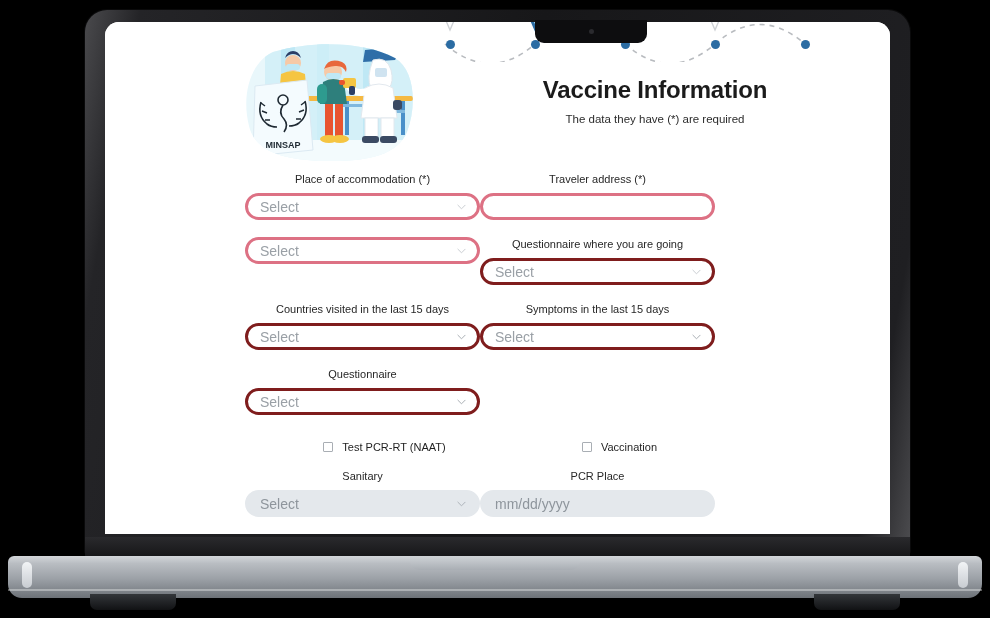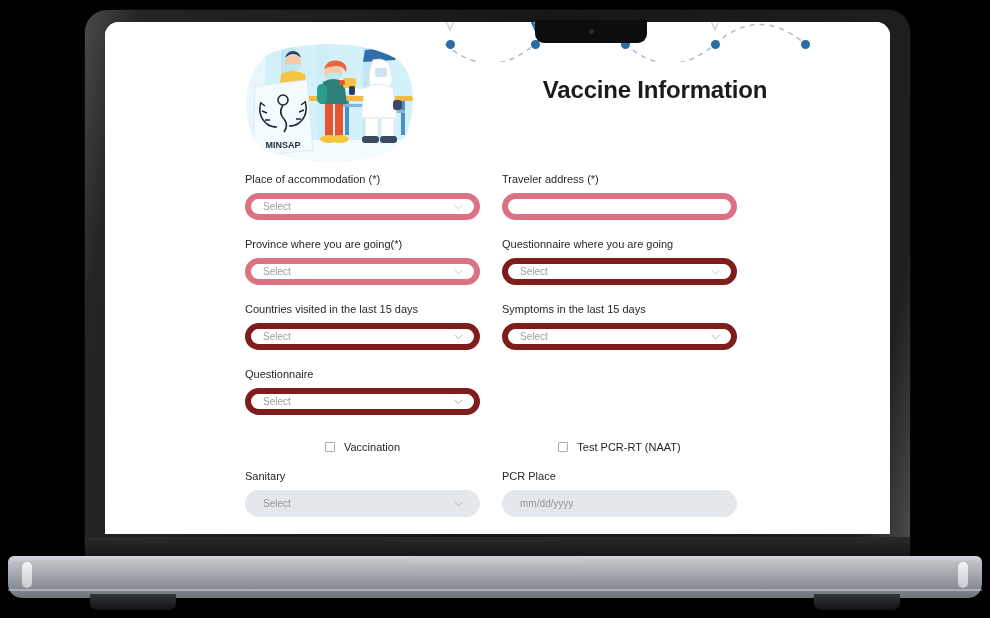--- a/index.html
+++ b/index.html
@@ -169,44 +169,44 @@
 
   
   .form {
     position: absolute;
     left: 0; top: 150px;
     width: 785px;
   }
   .row {
     position: relative;
     display: flex;
-    gap: 22px;
     padding: 0 112px 0 140px;
     margin-bottom: 17px;
+    text-align: center;
   }
   .col { width: 235px; }
 
   .field-label {
     font-size: 11px;
     color: #272727;
     margin-bottom: 7px;
     display: block;
     line-height: 14px;
   }
 
   .control {
     position: relative;
     height: 27px;
     border-radius: 14px;
     background: #ffffff;
-    border: 6px solid #7f1d1d;
+    border: 3px solid #7f1d1d;
     display: flex;
     align-items: center;
     padding: 0 12px;
-    font-size: 10px;
+    font-size: 14px;
     color: #9aa0a6;
   }
   .control.required {
     border-color: #dd7184;
   }
   .control.disabled {
     background: #e4e8ec;
     border-color: #e4e8ec;
     color: #8e959c;
   }
@@ -348,20 +348,21 @@
                 <path d="M0 -11 q-5 8 1 14 q5 6 0 13" fill="none" stroke="#1f2a33" stroke-width="1.6"></path>
                 <path d="M-18 -10 l-4 -3 M-16 -3 l-5 -2 M-13 4 l-5 0 M18 -11 l4 -3 M16 -4 l5 -2 M13 3 l5 0" stroke="#1f2a33" stroke-width="1.4"></path>
               </g>
               <text x="38" y="104" font-family="Liberation Sans, sans-serif" font-size="9" font-weight="bold" fill="#1f2a33" text-anchor="middle">MINSAP</text>
             </g>
           </g>
         </svg>
 
         <div class="title-block">
           <div class="title">Vaccine Information</div>
+          <div class="subtitle">The data they have (*) are required</div>
         </div>
       </div>
 
       <div class="form">
 
         <div class="row">
           <div class="col">
             <span class="field-label">Place of accommodation (*)</span>
             <div class="control required">
               <span>Select</span>
@@ -373,21 +374,20 @@
           <div class="col">
             <span class="field-label">Traveler address (*)</span>
             <div class="control required">
               <span></span>
             </div>
           </div>
         </div>
 
         <div class="row">
           <div class="col">
-            <span class="field-label">Province where you are going(*)</span>
             <div class="control required">
               <span>Select</span>
               <svg class="chev" viewBox="0 0 10 6">
                 <path d="M1 1 L5 5 L9 1" fill="none" stroke="#b7bcc2" stroke-width="1.1" stroke-linecap="round"></path>
               </svg>
             </div>
           </div>
           <div class="col">
             <span class="field-label">Questionnaire where you are going</span>
             <div class="control">
@@ -427,27 +427,27 @@
               <span>Select</span>
               <svg class="chev" viewBox="0 0 10 6">
                 <path d="M1 1 L5 5 L9 1" fill="none" stroke="#8d949b" stroke-width="1.1" stroke-linecap="round"></path>
               </svg>
             </div>
           </div>
           <div class="col"></div>
         </div>
 
         <div class="check-row">
+          <div class="check-cell second">
+            <span class="cbox"></span>
+            <span class="cb-label">Test PCR-RT (NAAT)</span>
+          </div>
           <div class="check-cell">
             <span class="cbox"></span>
             <span class="cb-label">Vaccination</span>
-          </div>
-          <div class="check-cell second">
-            <span class="cbox"></span>
-            <span class="cb-label">Test PCR-RT (NAAT)</span>
           </div>
         </div>
 
         <div class="row">
           <div class="col">
             <span class="field-label">Sanitary</span>
             <div class="control disabled">
               <span>Select</span>
               <svg class="chev" viewBox="0 0 10 6">
                 <path d="M1 1 L5 5 L9 1" fill="none" stroke="#9aa1a8" stroke-width="1.1" stroke-linecap="round"></path>

